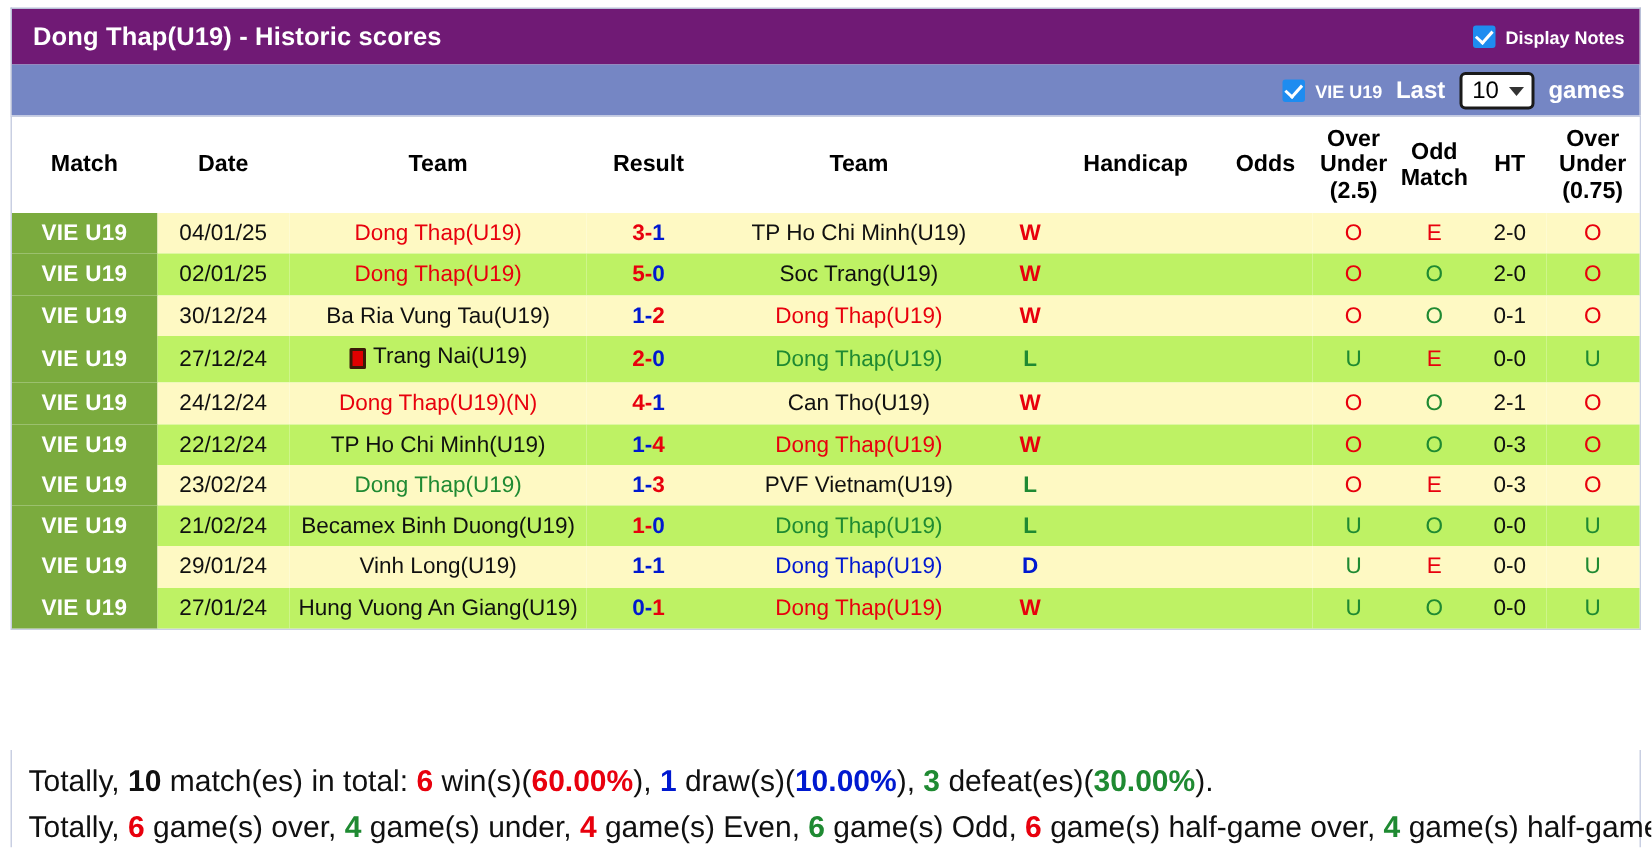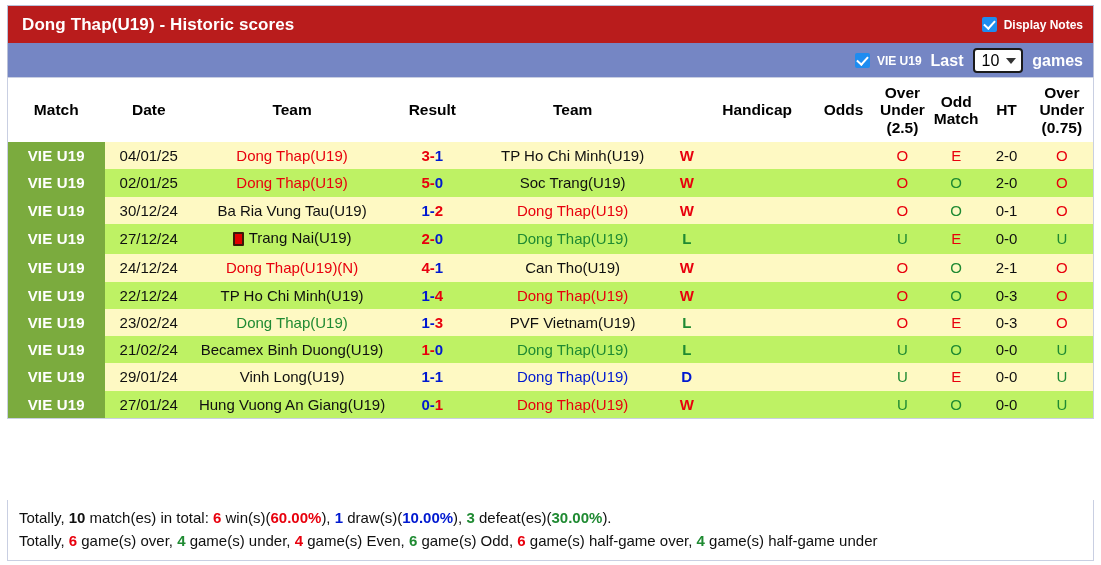--- a/index.html
+++ b/index.html
@@ -20,21 +20,21 @@
   
   .hdr-wrap {
     position: absolute;
     left: 7px; top: 5px;
     width: 1087px;
     border: 1px solid #b9c0d8;
     border-bottom: none;
   }
   .hdr-title-bar {
     height: 37px;
-    background: #b91c1c;
+    background: #701a75;
     display: flex;
     align-items: center;
     justify-content: space-between;
     padding: 0 10px 0 14px;
   }
   .hdr-title {
     color: #ffffff;
     font-size: 17px;
     font-weight: bold;
     letter-spacing: 0.1px;
@@ -198,21 +198,21 @@
   .foot {
     position: absolute;
     left: 7px; top: 500px;
     width: 1087px;
     border: 1px solid #c9cfe2;
     border-top: none;
     background: #ffffff;
     padding: 6px 10px 7px 11px;
   }
   .foot-line {
-    font-size: 15px;
+    font-size: 20px;
     color: #101010;
     line-height: 1.55;
     white-space: nowrap;
   }
   .bold-red   { color: #e8000d; font-weight: bold; }
   .bold-blue  { color: #0019d0; font-weight: bold; }
   .bold-green { color: #1f8a32; font-weight: bold; }
   .bold-dark  { color: #101010; font-weight: bold; }
 </style>
 </head>

